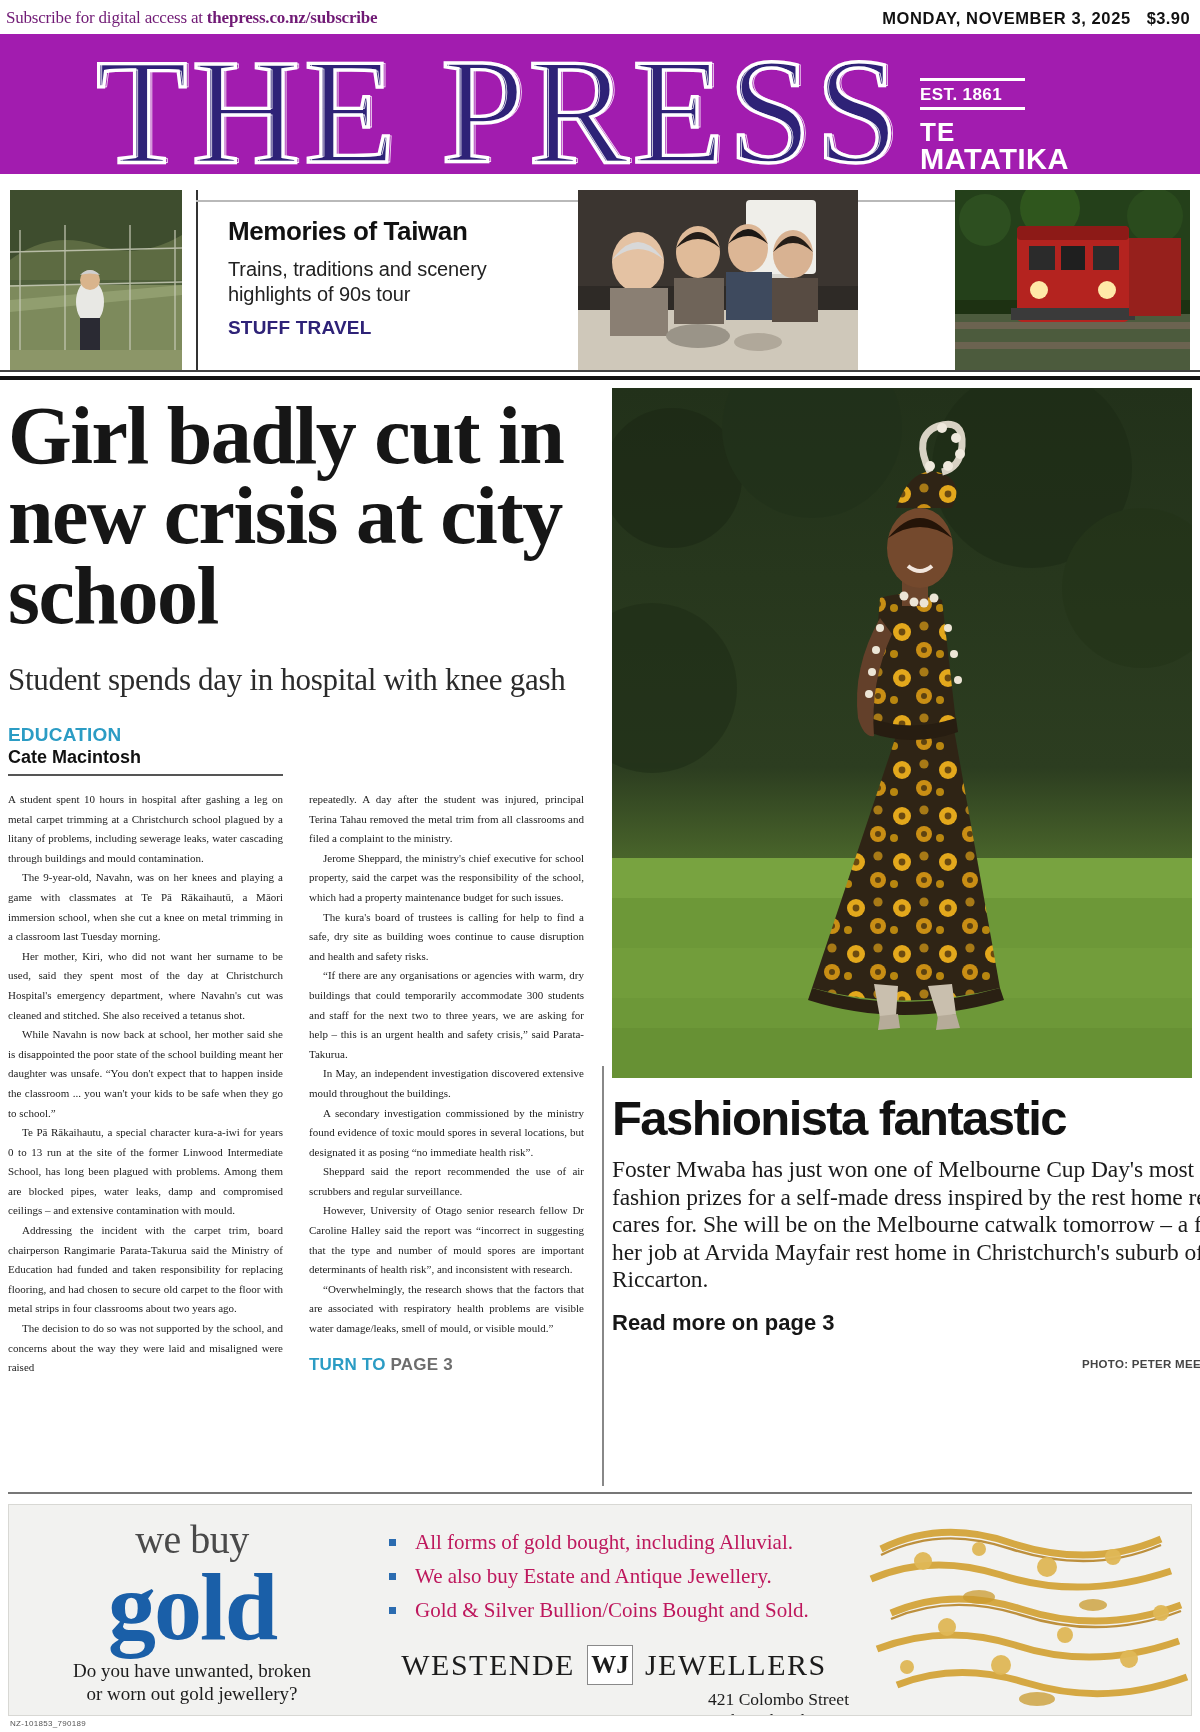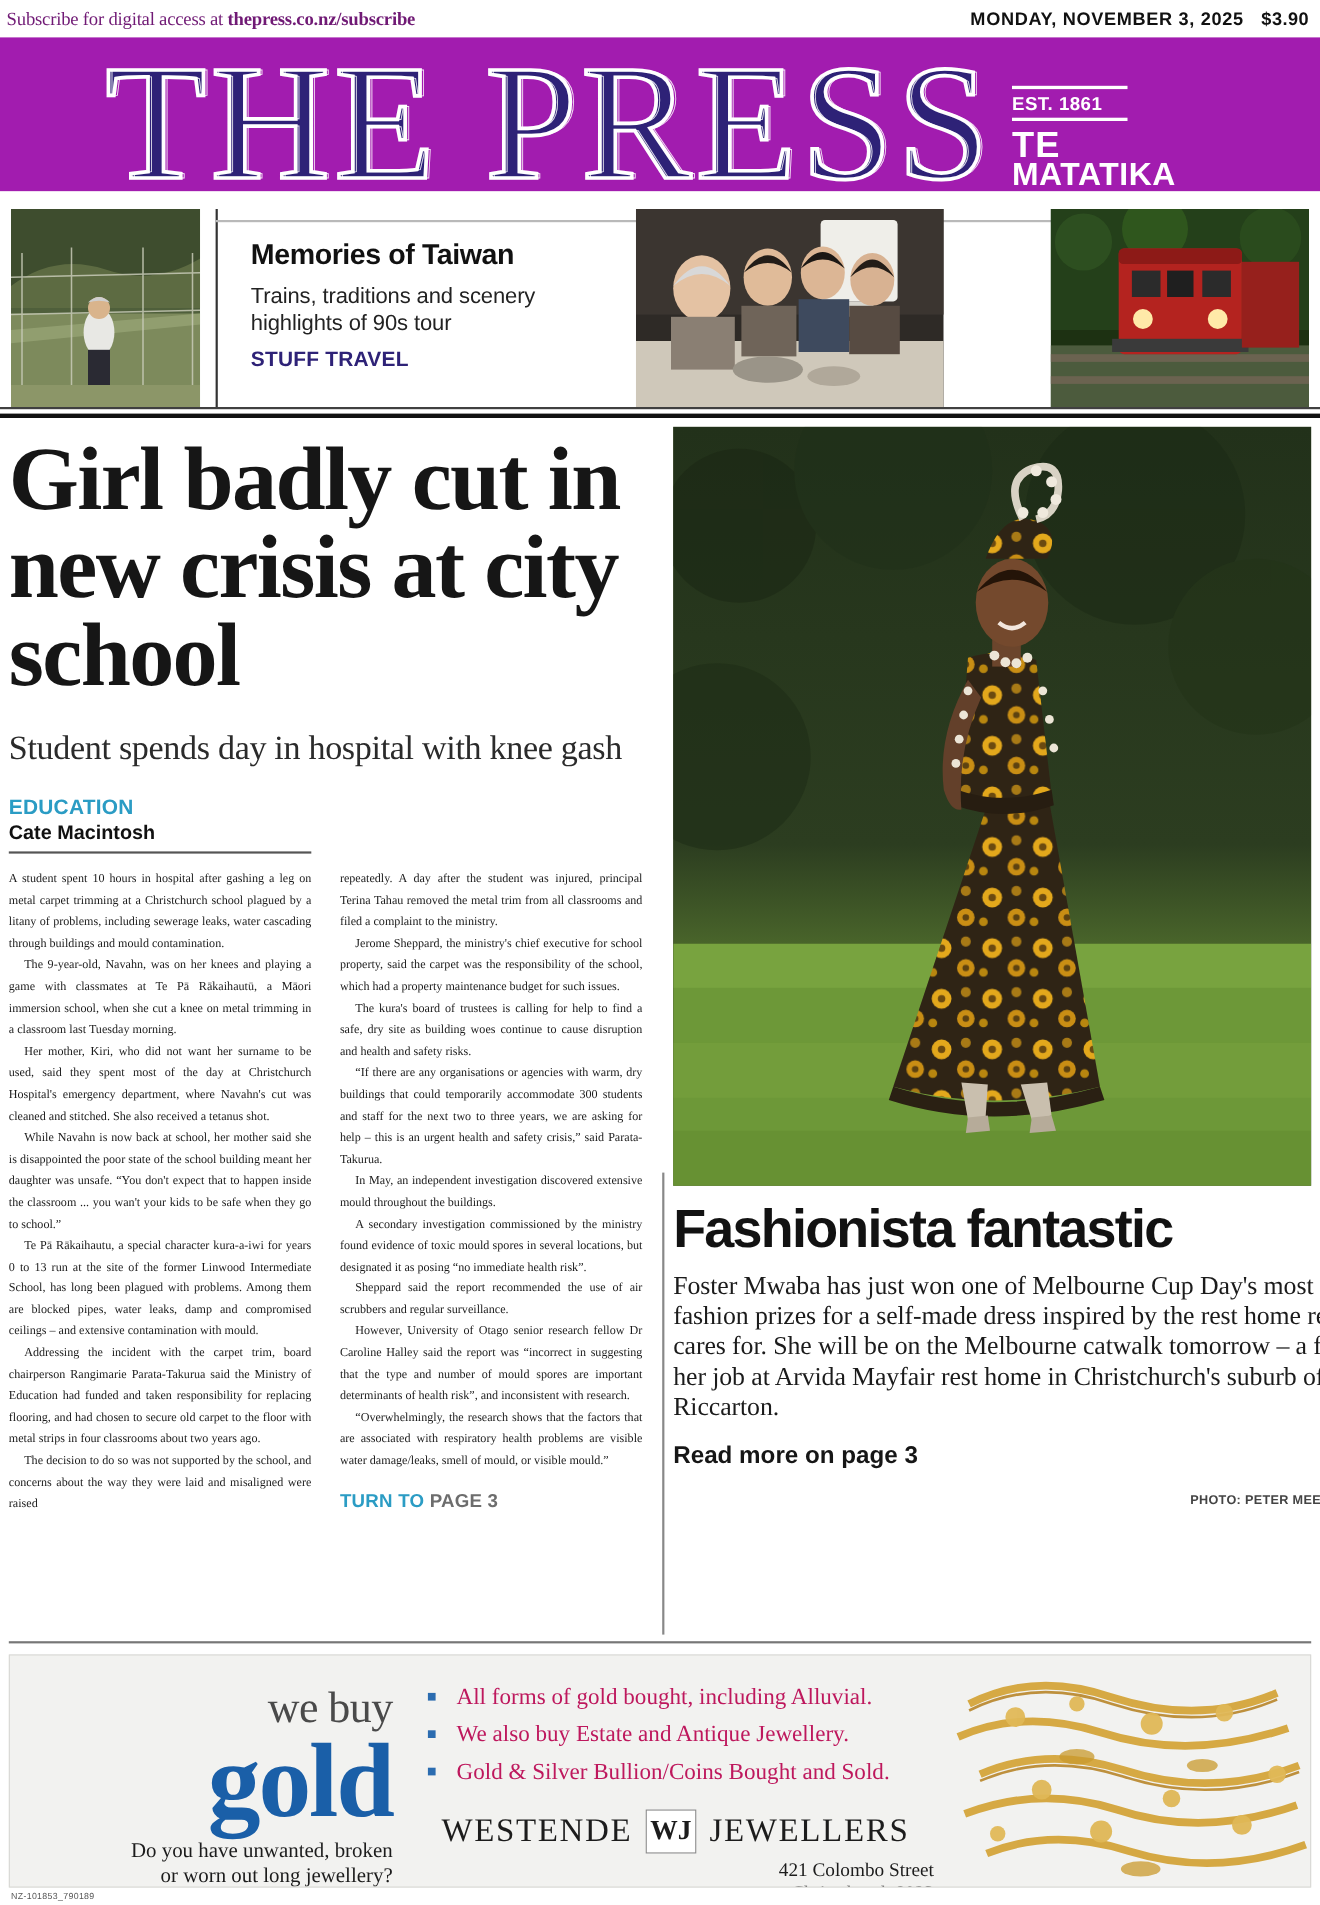--- a/index.html
+++ b/index.html
@@ -51,21 +51,21 @@
   }
   .est-rule-top { height: 3px; background: #fff; margin-bottom: 4px; }
   .est-rule-bot { height: 3px; background: #fff; margin-top: 3px; }
   .est-text {
     font-family: "Liberation Sans", sans-serif;
     font-size: 17px; font-weight: bold; color: #fff; letter-spacing: 0.4px;
     line-height: 19px;
   }
   .te { position: absolute; left: 920px; top: 83px;
     font-family: "Liberation Sans", sans-serif;
-    font-size: 33px; font-weight: bold; color: #fff; letter-spacing: 1px; line-height: 30px; text-align: center;}
+    font-size: 26px; font-weight: bold; color: #fff; letter-spacing: 1px; line-height: 30px; text-align: center;}
   .matatika { position: absolute; left: 920px; top: 110px;
     font-family: "Liberation Sans", sans-serif;
     font-size: 29px; font-weight: bold; color: #fff; letter-spacing: 0.5px; line-height: 30px;}
 
   
   .promo {
     position: absolute; left: 0; top: 174px; width: 1200px; height: 198px;
     background: #fff;
     border-bottom: 2px solid #404040;
   }
@@ -177,21 +177,21 @@
   }
 
   
   .ad-rule { position: absolute; left: 8px; top: 1492px; width: 1184px; height: 2px; background: #777; }
   .ad {
     position: absolute; left: 8px; top: 1504px; width: 1184px; height: 212px;
     background: #f2f2f0;
     border: 1px solid #d8d8d4;
     overflow: hidden;
   }
-  .ad-left { position: absolute; left: 18px; top: 14px; width: 330px; text-align: right; margin-top: 12px; }
+  .ad-left { position: absolute; left: 18px; top: 14px; width: 330px; text-align: center; }
   .ad-webuy {
     font-family: "Liberation Serif", serif;
     font-size: 40px; color: #4a4a4a; letter-spacing: -0.5px; line-height: 42px;
   }
   .ad-gold {
     font-family: "Liberation Serif", serif;
     font-size: 96px; font-weight: bold; color: #1a5fa8; line-height: 92px;
     letter-spacing: -2px;
   }
   .ad-q {
@@ -477,21 +477,21 @@
       <div class="photo-credit">PHOTO: PETER MEECHAM/THE PRESS</div>
     </div>
   </div>
 
   <div class="ad-rule"></div>
   <div class="ad">
     <div class="ad-left">
       <div class="ad-webuy">we buy</div>
       <div class="ad-gold" style="color: rgb(26, 95, 168);">gold</div>
       <div class="ad-q">Do you have unwanted, broken</div>
-      <div class="ad-q" style="margin-top:0">or worn out long jewellery?</div>
+      <div class="ad-q" style="margin-top:0">or worn out gold jewellery?</div>
     </div>
 
     <ul class="ad-bullets" id="adBullets">
         <li>All forms of gold bought, including Alluvial.</li>
         <li>We also buy Estate and Antique Jewellery.</li>
         <li>Gold &amp; Silver Bullion/Coins Bought and Sold.</li>
       </ul>
 
     <div class="ad-store">
       <div class="ad-store-name">

